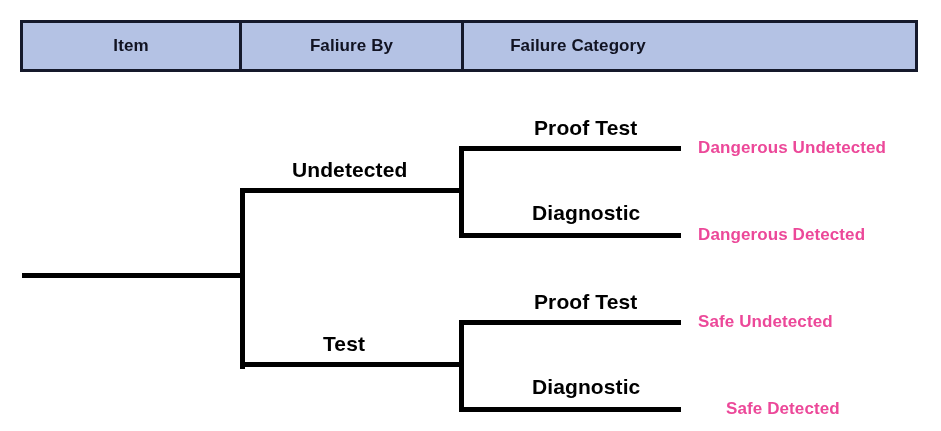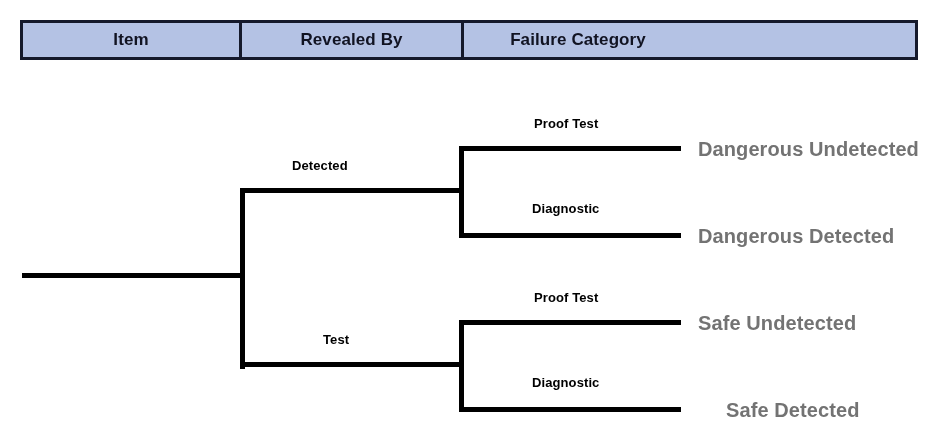--- a/index.html
+++ b/index.html
@@ -17,21 +17,21 @@
     background: #ffffff;
     overflow: hidden;
   }
 
   
   .hdr-table {
     position: absolute;
     left: 20px;
     top: 20px;
     width: 898px;
-    height: 40px;
+    height: 52px;
     box-sizing: border-box;
     border: 3px solid #15192b;
     display: flex;
     background: #b4c2e4;
   }
   .hdr-cell {
     box-sizing: border-box;
     display: flex;
     align-items: center;
     justify-content: center;
@@ -57,52 +57,52 @@
   }
   .vline {
     position: absolute;
     width: 5px;
     background: #000000;
   }
 
   
   .tlabel {
     position: absolute;
-    font-size: 13px;
+    font-size: 21px;
     font-weight: bold;
     color: #000000;
     white-space: nowrap;
     letter-spacing: 0.1px;
   }
   .leaf-label {
     position: absolute;
-    font-size: 20px;
+    font-size: 17px;
     font-weight: bold;
-    color: #737373;
+    color: #ec4899;
     white-space: nowrap;
     letter-spacing: 0.1px;
   }
 </style>
 </head>
 <body>
 
 <div id="stage">
 
   <div class="hdr-table">
     <div class="hdr-cell hdr-c0">Item</div>
-    <div class="hdr-cell hdr-c2">Revealed By</div>
+    <div class="hdr-cell hdr-c2">Faliure By</div>
     <div class="hdr-cell hdr-c3">Failure Category</div>
   </div>
 
   <div class="hline" style="left:22px; top:273px; width:223px;"></div>
 
   <div class="vline" style="left:240px; top:188px; height:181px;"></div>
 
   <div class="hline" style="left:240px; top:188px; width:223px;"></div>
-  <div class="tlabel" style="left:292px; top:158px;">Detected</div>
+  <div class="tlabel" style="left:292px; top:158px;">Undetected</div>
 
   <div class="hline" style="left:240px; top:362px; width:223px;"></div>
   <div class="tlabel" style="left:323px; top:332px;">Test</div>
 
   <div class="vline" style="left:459px; top:146px; height:92px;"></div>
 
   <div class="hline" style="left:459px; top:146px; width:222px;"></div>
   <div class="tlabel" style="left:534px; top:116px;">Proof Test</div>
   <div class="leaf-label" style="left:698px; top:138px;">Dangerous Undetected</div>
 

